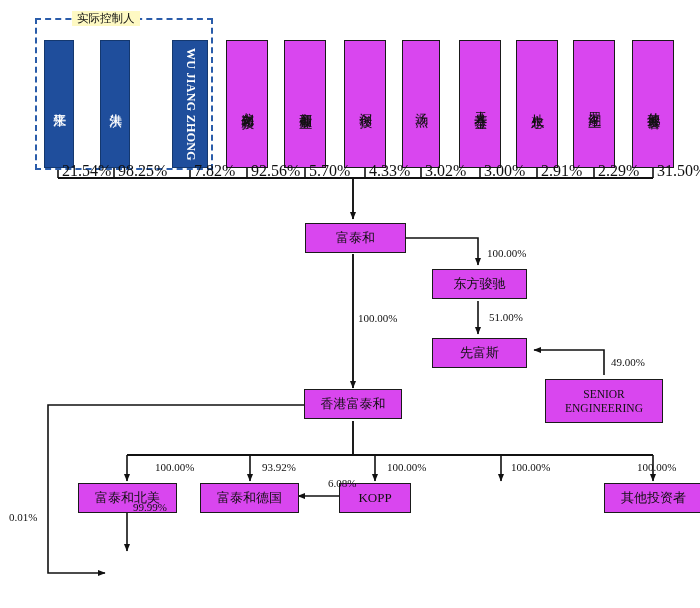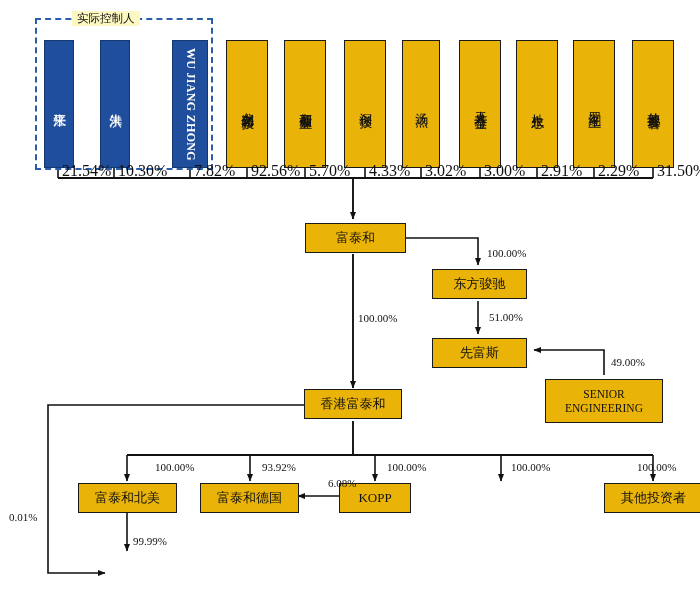--- a/index.html
+++ b/index.html
@@ -9,21 +9,21 @@
     color:#000;
   }
   #canvas{position:absolute;left:0;top:0;width:700px;height:608px;}
   svg.wires{position:absolute;left:0;top:0;width:700px;height:608px;pointer-events:none;}
 
   
   .node{
     position:absolute;
     box-sizing:border-box;
     border:1.4px solid #1a1a1a;
-    background:#eab308;
+    background:#d946ef;
     display:flex;align-items:center;justify-content:center;
     text-align:center;
     line-height:1.12;
     color:#111;
   }
   .node.blue{
     background:#1f4e9c;
     border:1.4px solid #14386f;
     color:#ffffff;
   }
@@ -166,21 +166,21 @@
     <span>杜永忠</span>
   </div>
   <div class="node shareholder" style="left:573px;width:42px;">
     <span>罗湖红土</span>
   </div>
   <div class="node shareholder" style="left:632px;width:42px;">
     <span>其他投资者</span>
   </div>
 
   <div class="pct pct-top" style="left:62px;top:162px;">21.54%</div>
-  <div class="pct pct-top" style="left:118px;top:162px;">10.30%</div>
+  <div class="pct pct-top" style="left:118px;top:162px;">98.25%</div>
   <div class="pct pct-top" style="left:194px;top:162px;">7.82%</div>
   <div class="pct pct-top" style="left:251px;top:162px;">92.56%</div>
   <div class="pct pct-top" style="left:309px;top:162px;">5.70%</div>
   <div class="pct pct-top" style="left:369px;top:162px;">4.33%</div>
   <div class="pct pct-top" style="left:425px;top:162px;">3.02%</div>
   <div class="pct pct-top" style="left:484px;top:162px;">3.00%</div>
   <div class="pct pct-top" style="left:541px;top:162px;">2.91%</div>
   <div class="pct pct-top" style="left:598px;top:162px;">2.29%</div>
   <div class="pct pct-top" style="left:657px;top:162px;">31.50%</div>
 
@@ -222,16 +222,16 @@
   <div class="pct" style="left:489px;top:311px;">51.00%</div>
   <div class="pct" style="left:611px;top:356px;">49.00%</div>
   <div class="pct" style="left:358px;top:312px;">100.00%</div>
 
   <div class="pct" style="left:155px;top:461px;">100.00%</div>
   <div class="pct" style="left:262px;top:461px;">93.92%</div>
   <div class="pct" style="left:304px;top:477px;margin-left:24px;">6.08%</div>
   <div class="pct" style="left:387px;top:461px;">100.00%</div>
   <div class="pct" style="left:511px;top:461px;">100.00%</div>
   <div class="pct" style="left:637px;top:461px;">100.00%</div>
-  <div class="pct" style="left:133px;top:535px;">99.99%</div>
+  <div class="pct" style="left:133px;top:501px;">99.99%</div>
   <div class="pct" style="left:9px;top:511px;">0.01%</div>
 
 </div>
 
 </body></html>

